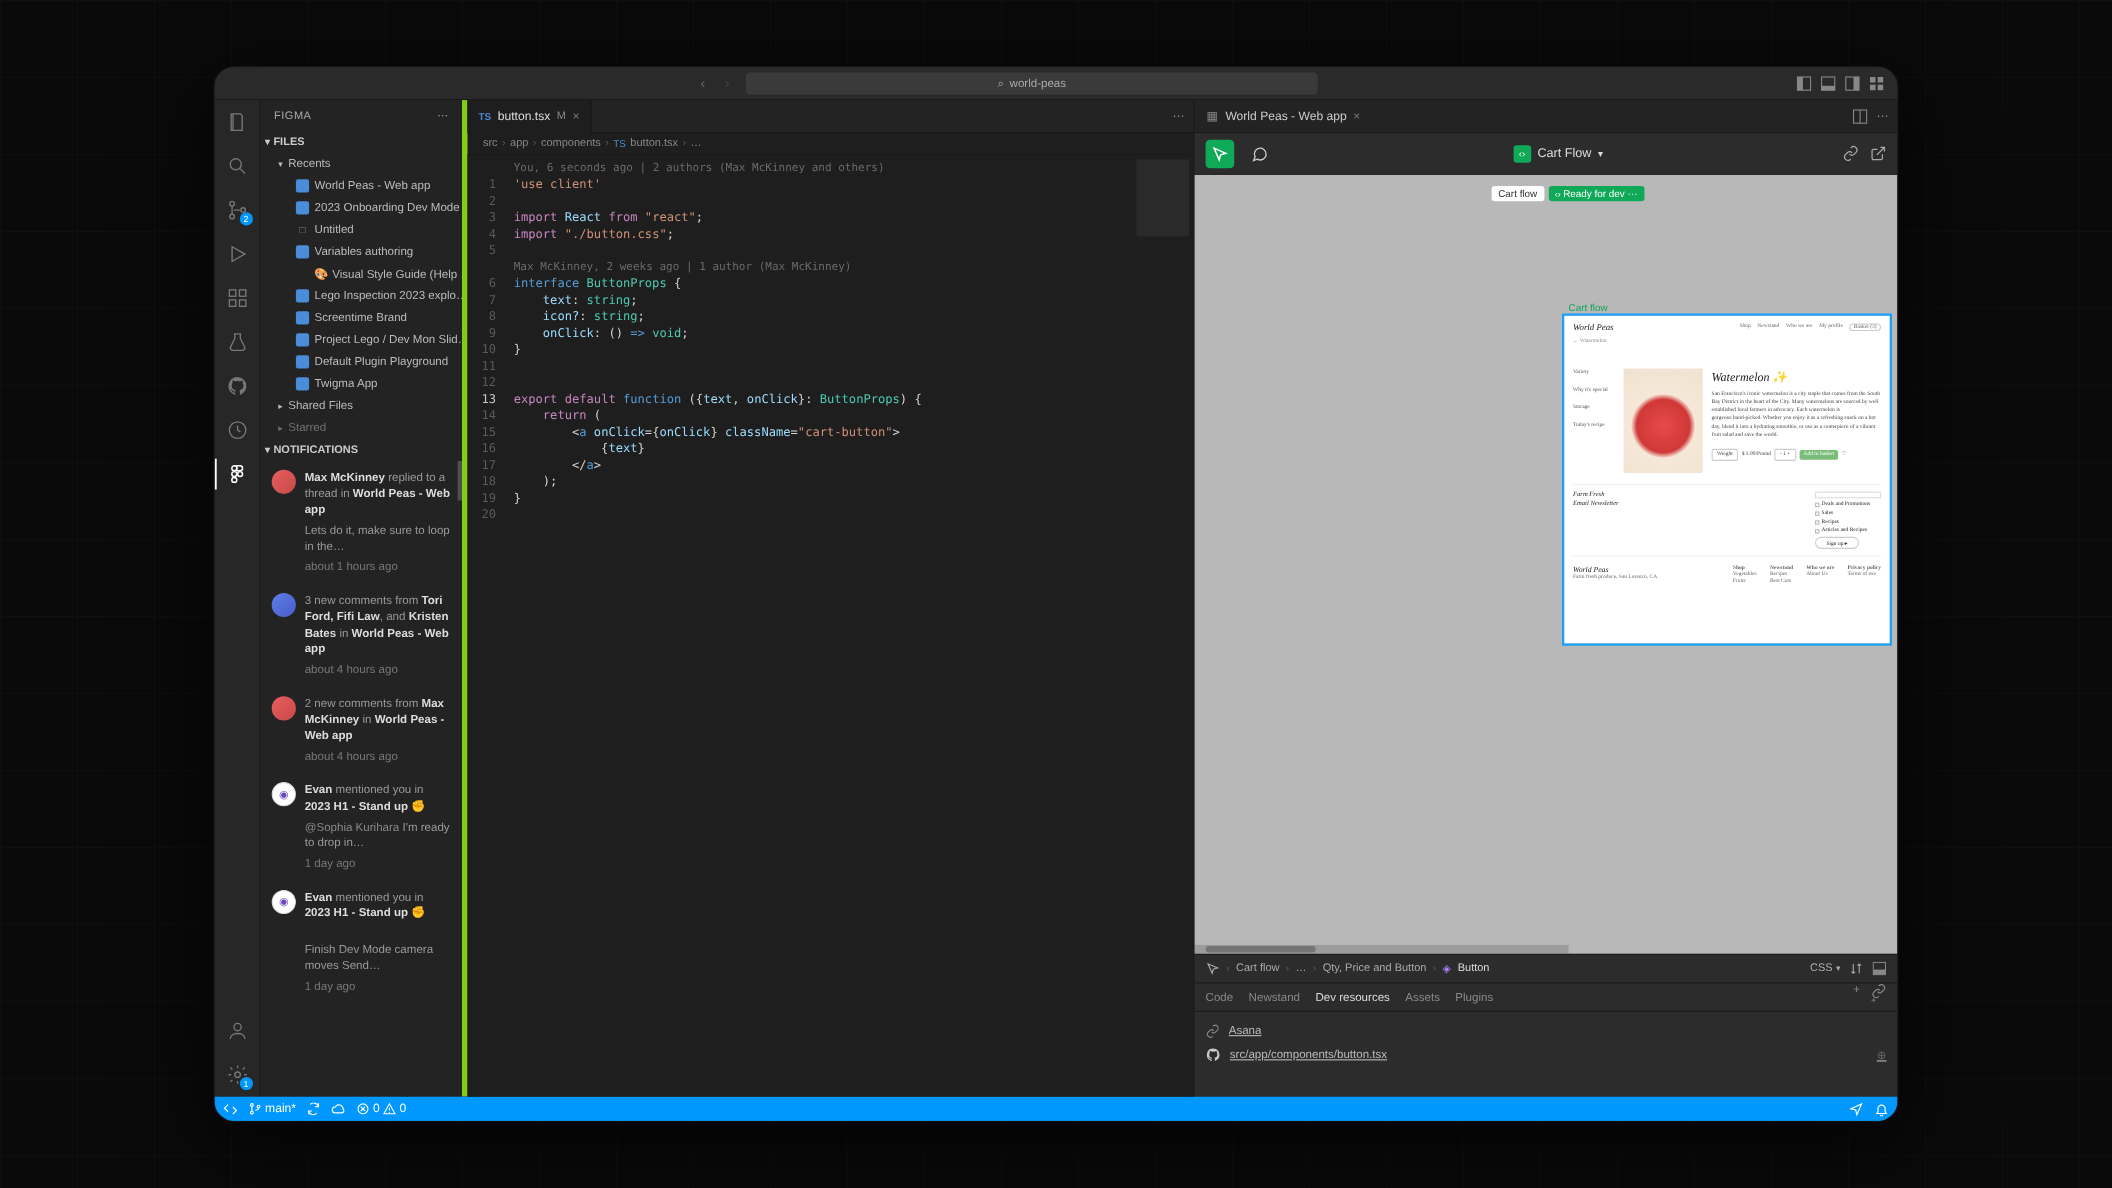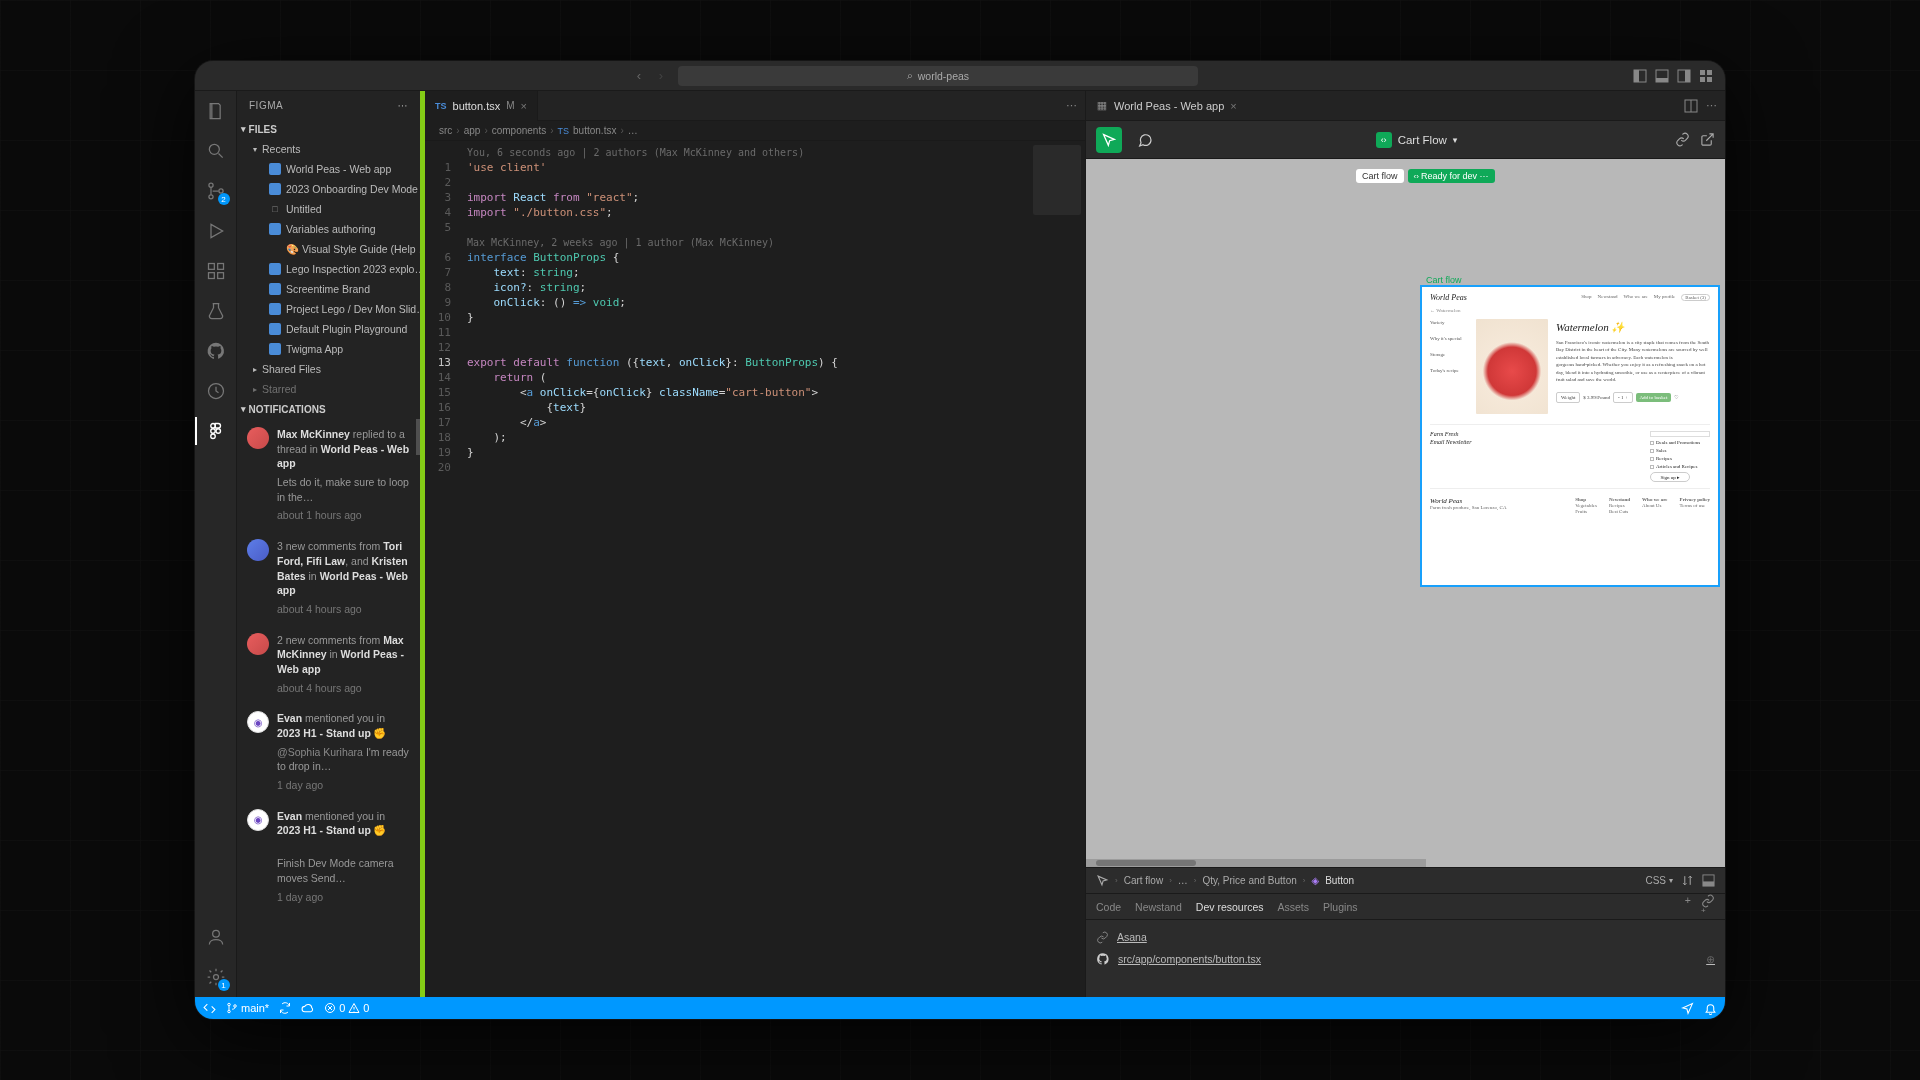--- a/index.html
+++ b/index.html
@@ -121,21 +121,21 @@
 .figma-canvas { flex: 1; background: #b8b8b8; position: relative; overflow: hidden; }
 .canvas-badges { position: absolute; top: 10px; left: 270px; display: flex; gap: 4px; }
 .canvas-badge { padding: 2px 6px; font-size: 9px; border-radius: 3px; background: #fff; color: #333; }
 .canvas-badge.dev { background: #0fa958; color: #fff; }
 .frame-label { position: absolute; top: 116px; left: 340px; font-size: 9px; color: #0fa958; }
 .frame { position: absolute; top: 128px; left: 336px; width: 296px; height: 298px; background: #fff; outline: 2px solid #18a0fb; }
 .mockup { padding: 6px 8px; font-family: Georgia, serif; color: #222; }
 .mockup-header { display: flex; justify-content: space-between; align-items: center; font-size: 7px; margin-bottom: 6px; }
 .mockup-brand { font-size: 8px; font-style: italic; }
 .mockup-nav { display: flex; gap: 6px; font-size: 5px; color: #666; }
-.mockup-row { display: flex; gap: 8px; margin-top: 6px; }
+.mockup-row { display: flex; gap: 8px; margin-top: 22px; }
 .mockup-side { width: 38px; font-size: 5px; color: #555; line-height: 1.6; }
 .mockup-img { width: 72px; height: 95px; background: radial-gradient(circle at 50% 55%, #e84a4a 0%, #d03838 38%, #f5e8d8 46%, #f0e2d0 100%); border-radius: 1px; }
 .mockup-detail { flex: 1; font-size: 5px; line-height: 1.5; color: #444; }
 .mockup-detail h3 { font-style: italic; font-size: 11px; margin-bottom: 3px; font-weight: 400; color: #222; }
 .mockup-qty { display: flex; gap: 3px; margin-top: 8px; font-size: 5px; align-items: center; }
 .mockup-btn { padding: 1px 4px; font-size: 5px; border-radius: 2px; }
 .mockup-btn.green { background: #7bbd7b; color: #fff; }
 .mockup-btn.out { border: 1px solid #ccc; }
 .mockup-newsletter { margin-top: 10px; display: flex; justify-content: space-between; font-size: 5px; padding: 6px 0; border-top: 1px solid #eee; border-bottom: 1px solid #eee; }
 .mockup-newsletter .nl-left { font-style: italic; font-size: 6px; line-height: 1.3; }

